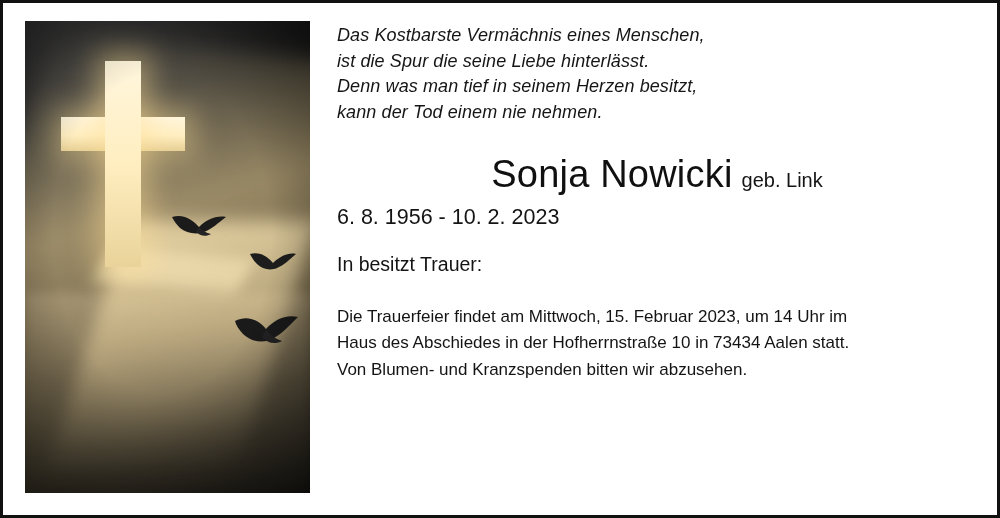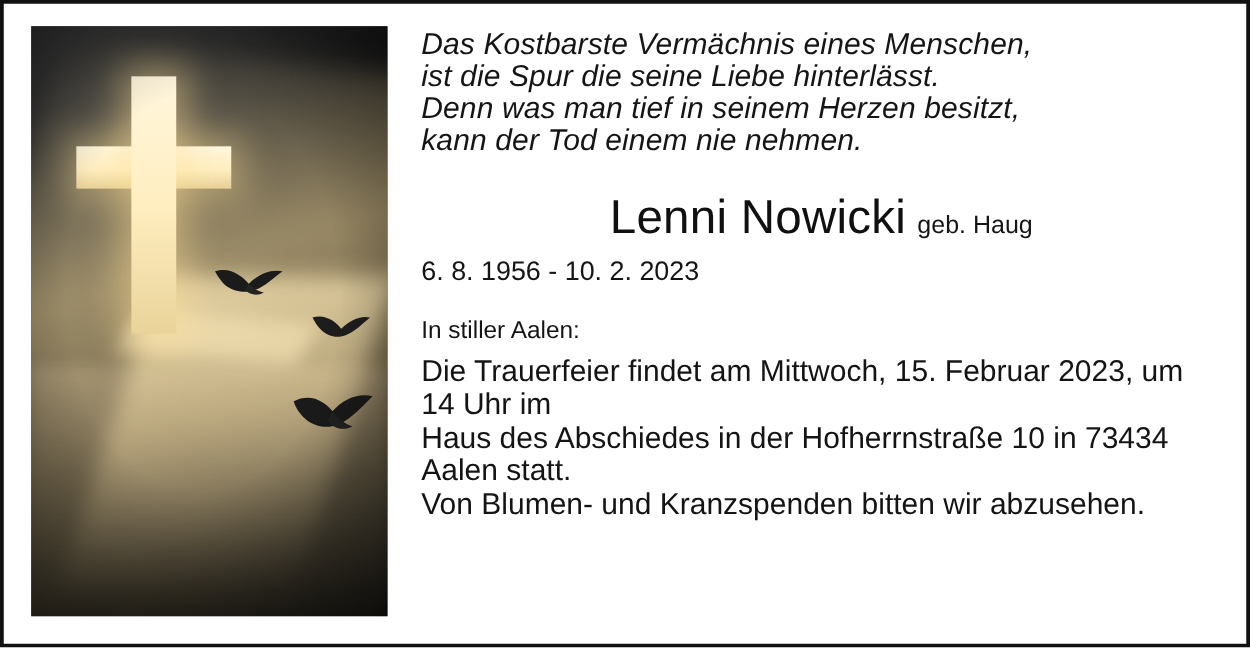--- a/index.html
+++ b/index.html
@@ -114,21 +114,21 @@
 
   
   .text-col {
     flex: 1 1 auto;
     padding-left: 27px;
     padding-top: 2px;
     color: #141414;
   }
   .verse {
     font-style: italic;
-    font-size: 24px;
+    font-size: 18px;
     line-height: 25.5px;
     letter-spacing: 0.1px;
     color: #151515;
     white-space: pre-line;
   }
   .name-row {
     margin-top: 27px;
     text-align: center;
     white-space: nowrap;
   }
@@ -160,22 +160,22 @@
   .mourners-label {
     flex: 0 0 auto;
     padding-right: 17px;
     white-space: nowrap;
   }
   .mourners-list {
     flex: 1 1 auto;
     white-space: pre-line;
   }
   .funeral {
-    margin-top: 7px;
-    font-size: 24px;
+    margin-top: 26px;
+    font-size: 17px;
     line-height: 26.5px;
     white-space: pre-line;
   }
 </style>
 </head>
 <body>
 
 <div class="obituary">
   <div class="inner">
 
@@ -215,27 +215,27 @@
       </div>
     </div>
 
     <div class="text-col">
       <div class="verse">Das Kostbarste Vermächnis eines Menschen,
 ist die Spur die seine Liebe hinterlässt.
 Denn was man tief in seinem Herzen besitzt,
 kann der Tod einem nie nehmen.</div>
 
       <div class="name-row">
-        <span class="name">Lenni Nowicki</span><span class="maiden">geb. Haug</span>
+        <span class="name">Sonja Nowicki</span><span class="maiden">geb. Link</span>
       </div>
 
       <div class="dates">6. 8. 1956 - 10. 2. 2023</div>
 
       <div class="mourners">
-        <div class="mourners-label">In stiller Aalen:</div>
+        <div class="mourners-label">In besitzt Trauer:</div>
       </div>
 
       <div class="funeral">Die Trauerfeier findet am Mittwoch, 15. Februar 2023, um 14 Uhr im
 Haus des Abschiedes in der Hofherrnstraße 10 in 73434 Aalen statt.
 Von Blumen- und Kranzspenden bitten wir abzusehen.</div>
     </div>
 
   </div>
 </div>
 

